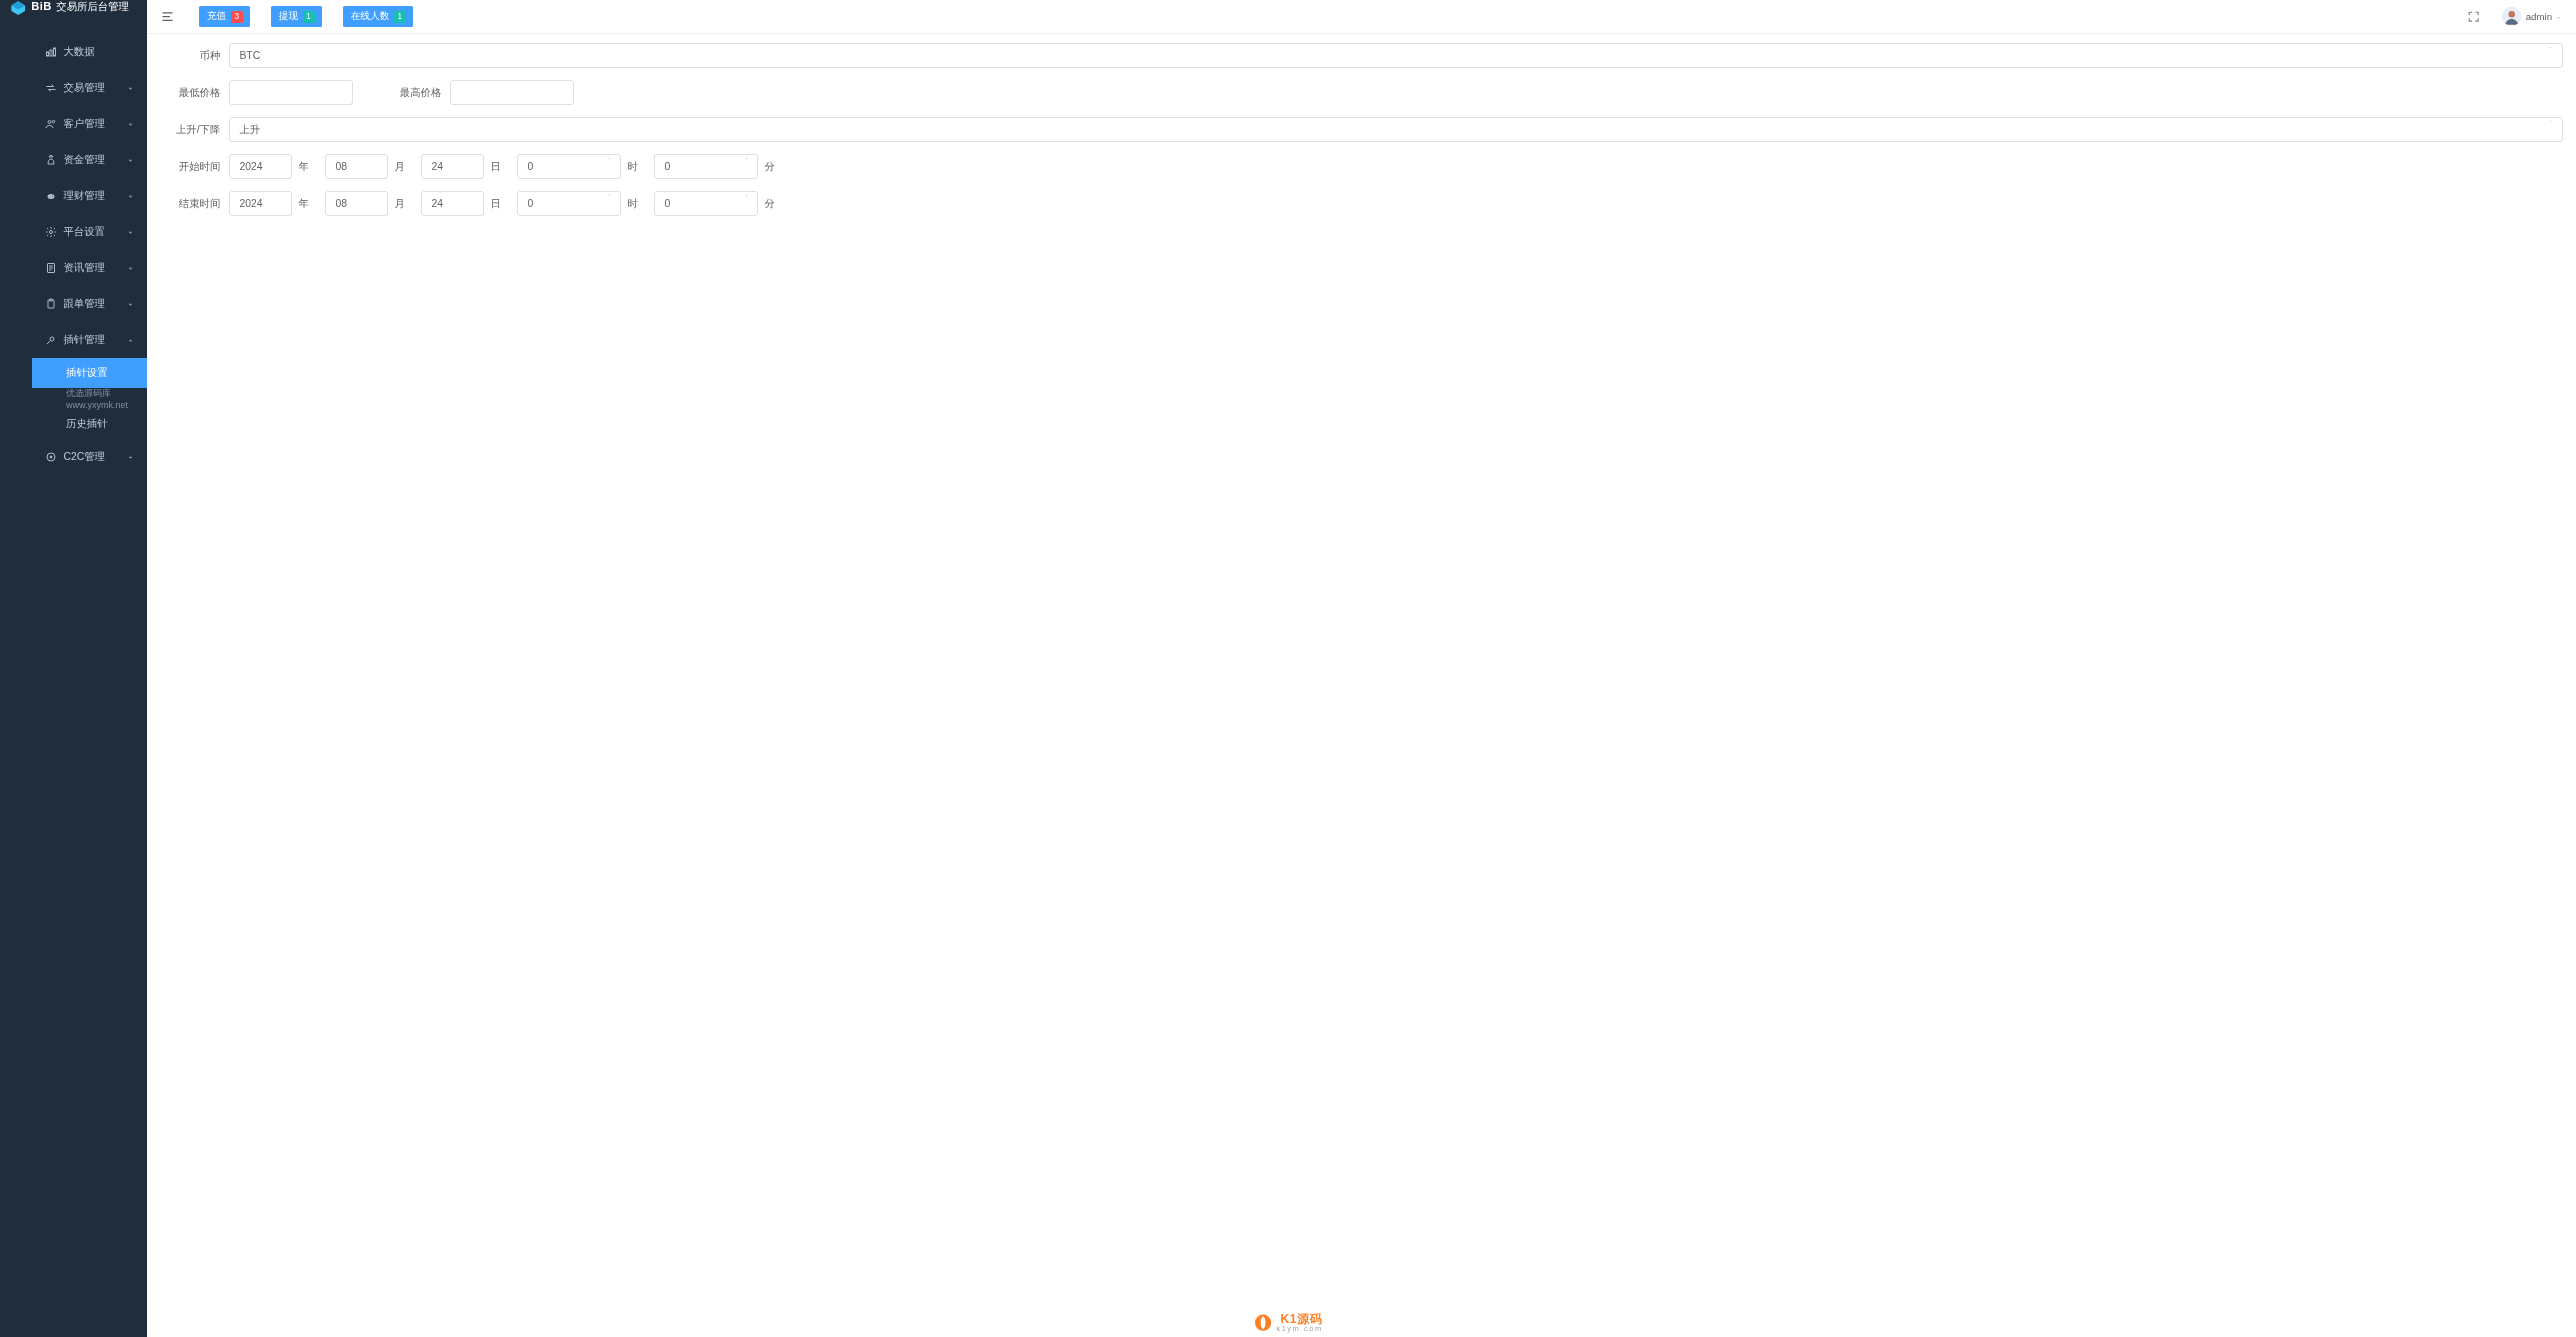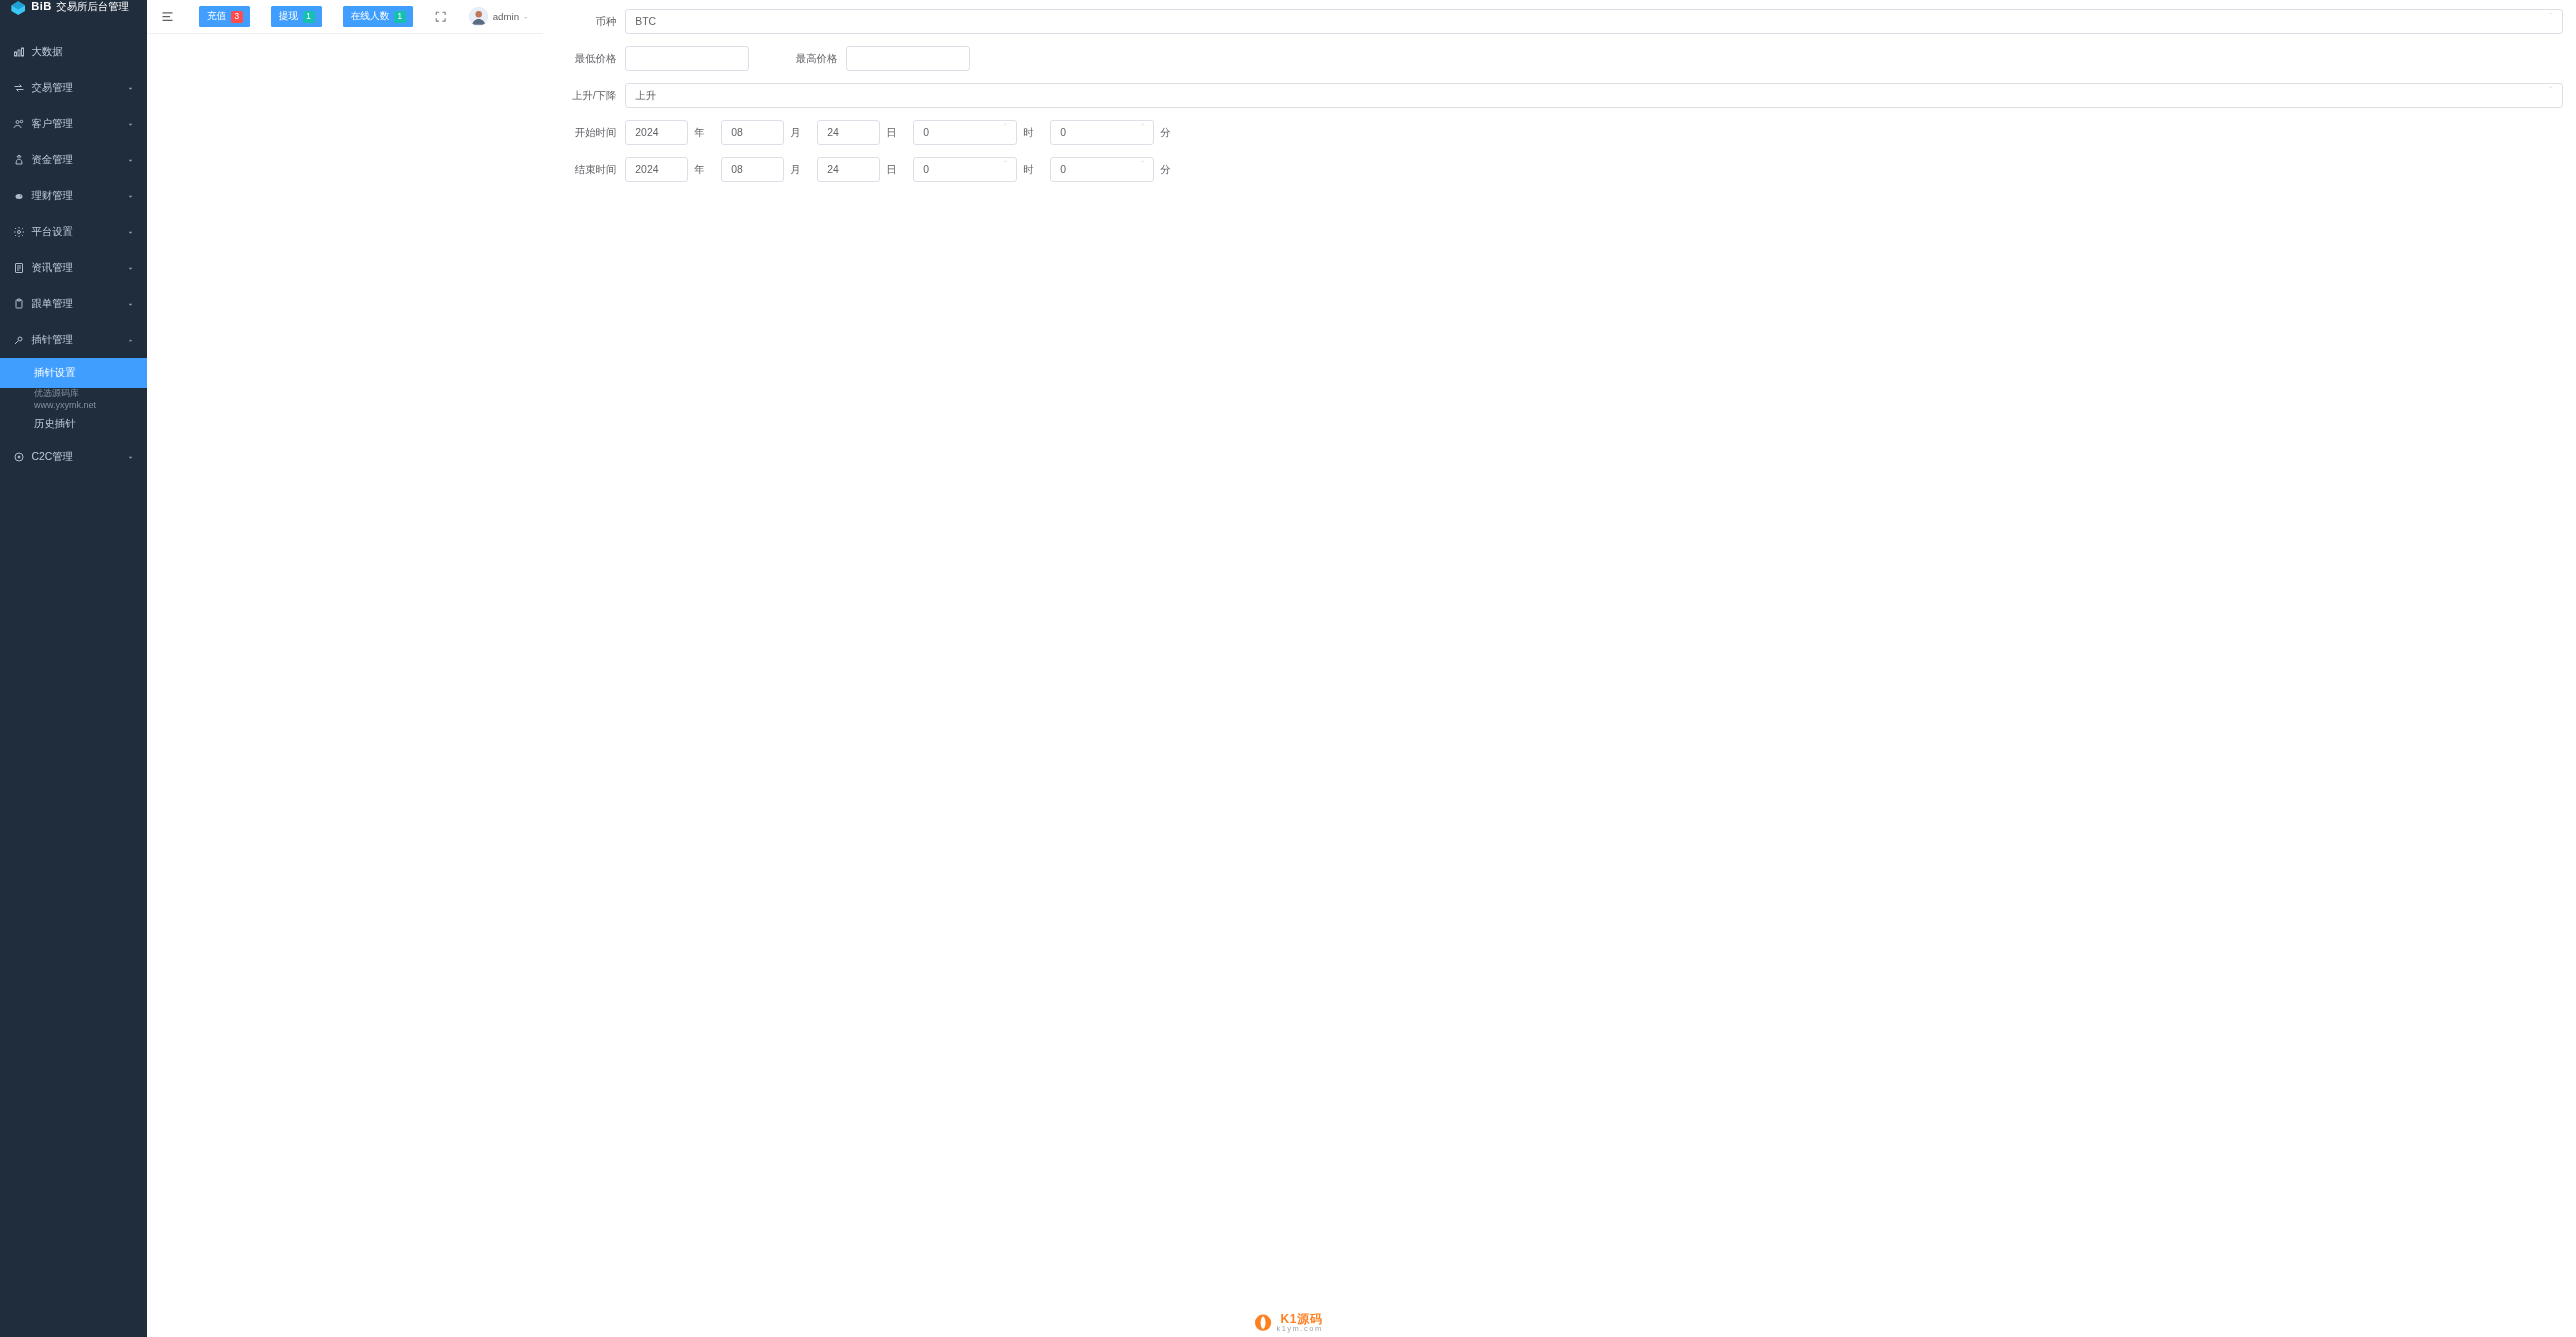--- a/index.html
+++ b/index.html
@@ -7,30 +7,30 @@
 .app { display: flex; height: 100vh; }
 
 
 .sidebar { width: 147px; background: #1f2d3d; color: #fff; display: flex; flex-direction: column; flex-shrink: 0; }
 .logo-bar { display: flex; align-items: flex-start; height: 34px; padding: 0 10.4px; background: #1f2d3d; }
 .logo-mark { width: 16.4px; height: 16.4px; margin-right: 4.5px; position: relative; }
 .logo-mark svg { display: block; }
 .logo-text { font-size: 11.2px; font-weight: 600; color: #fff; letter-spacing: 0.4px; }
 .app-title { font-size: 10.4px; color: #fff; margin-left: 4.5px; }
 .menu { flex: 1; overflow-y: auto; }
-.menu-item, .submenu-item { display: flex; align-items: center; height: 36px; padding: 0 12px; color: #bfcbd9; cursor: pointer; font-size: 10.4px; position: relative; }
+.menu-item, .submenu-item { display: flex; align-items: center; height: 36px; padding: 0 12px; color: #bfcbd9; cursor: pointer; font-size: 10.4px; position: relative; margin-left: 32px; }
 .menu-item .mi-icon { width: 13.4px; height: 13.4px; margin-right: 6px; display: inline-flex; align-items: center; justify-content: center; opacity: .9; }
 .menu-item .mi-label { flex: 1; }
 .menu-item .chev { width: 9px; height: 9px; opacity: .7; }
 .submenu-item { padding-left: 34px; height: 30px; }
 .submenu-item.active { background: #409eff; color: #fff; }
 .submenu-item.muted { font-size: 9px; color: #8391a2; padding-left: 34px; height: 21px; }
 
 
-.main { flex: 1; display: flex; flex-direction: row; min-width: 0; }
+.main { flex: 1; display: flex; flex-direction: column; min-width: 0; }
 .topbar { height: 34px; display: flex; align-items: center; padding: 0 13.4px; border-bottom: 0.7px solid #f0f0f0; }
 .hamburger { width: 15px; height: 15px; margin-right: 24px; cursor: pointer; }
 .badge-btn { display: inline-flex; align-items: center; background: #409eff; color: #fff; height: 21px; padding: 0 7.5px; border-radius: 1.5px; font-size: 9.7px; margin-right: 21px; cursor: pointer; }
 .badge-btn .count { display: inline-flex; align-items: center; justify-content: center; min-width: 12px; height: 12px; padding: 0 3px; border-radius: 1.5px; font-size: 8.2px; margin-left: 4.5px; }
 .badge-btn .count.red { background: #ff4d4f; }
 .badge-btn .count.teal { background: #17c0ae; }
 .topbar-spacer { flex: 1; }
 .fullscreen-btn { width: 13.4px; height: 13.4px; margin-right: 21px; cursor: pointer; opacity: .8; }
 .user-chip { display: flex; align-items: center; cursor: pointer; }
 .avatar { width: 19.4px; height: 19.4px; border-radius: 50%; background: #d9e6f2; margin-right: 4.5px; display: inline-flex; align-items: center; justify-content: center; overflow: hidden; }

